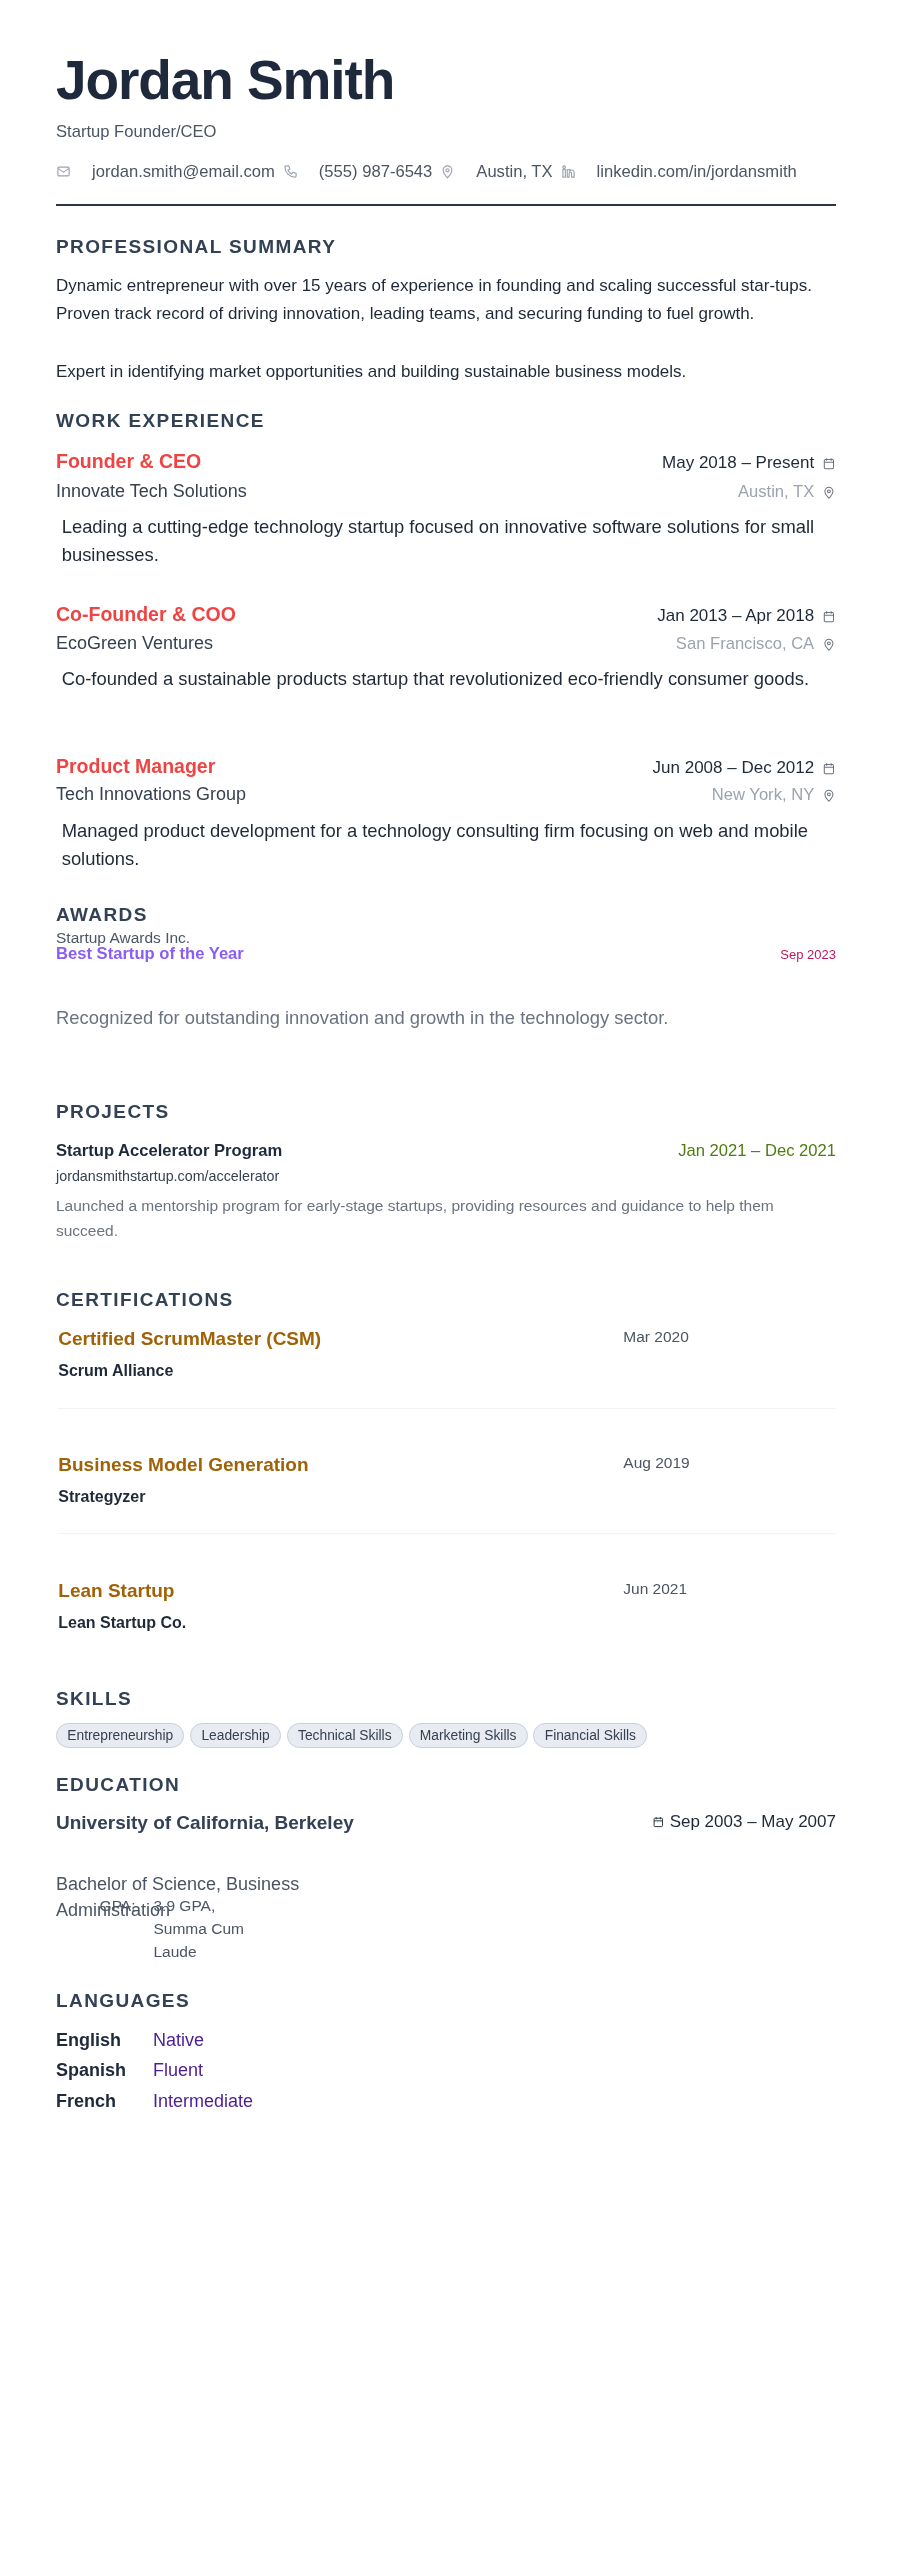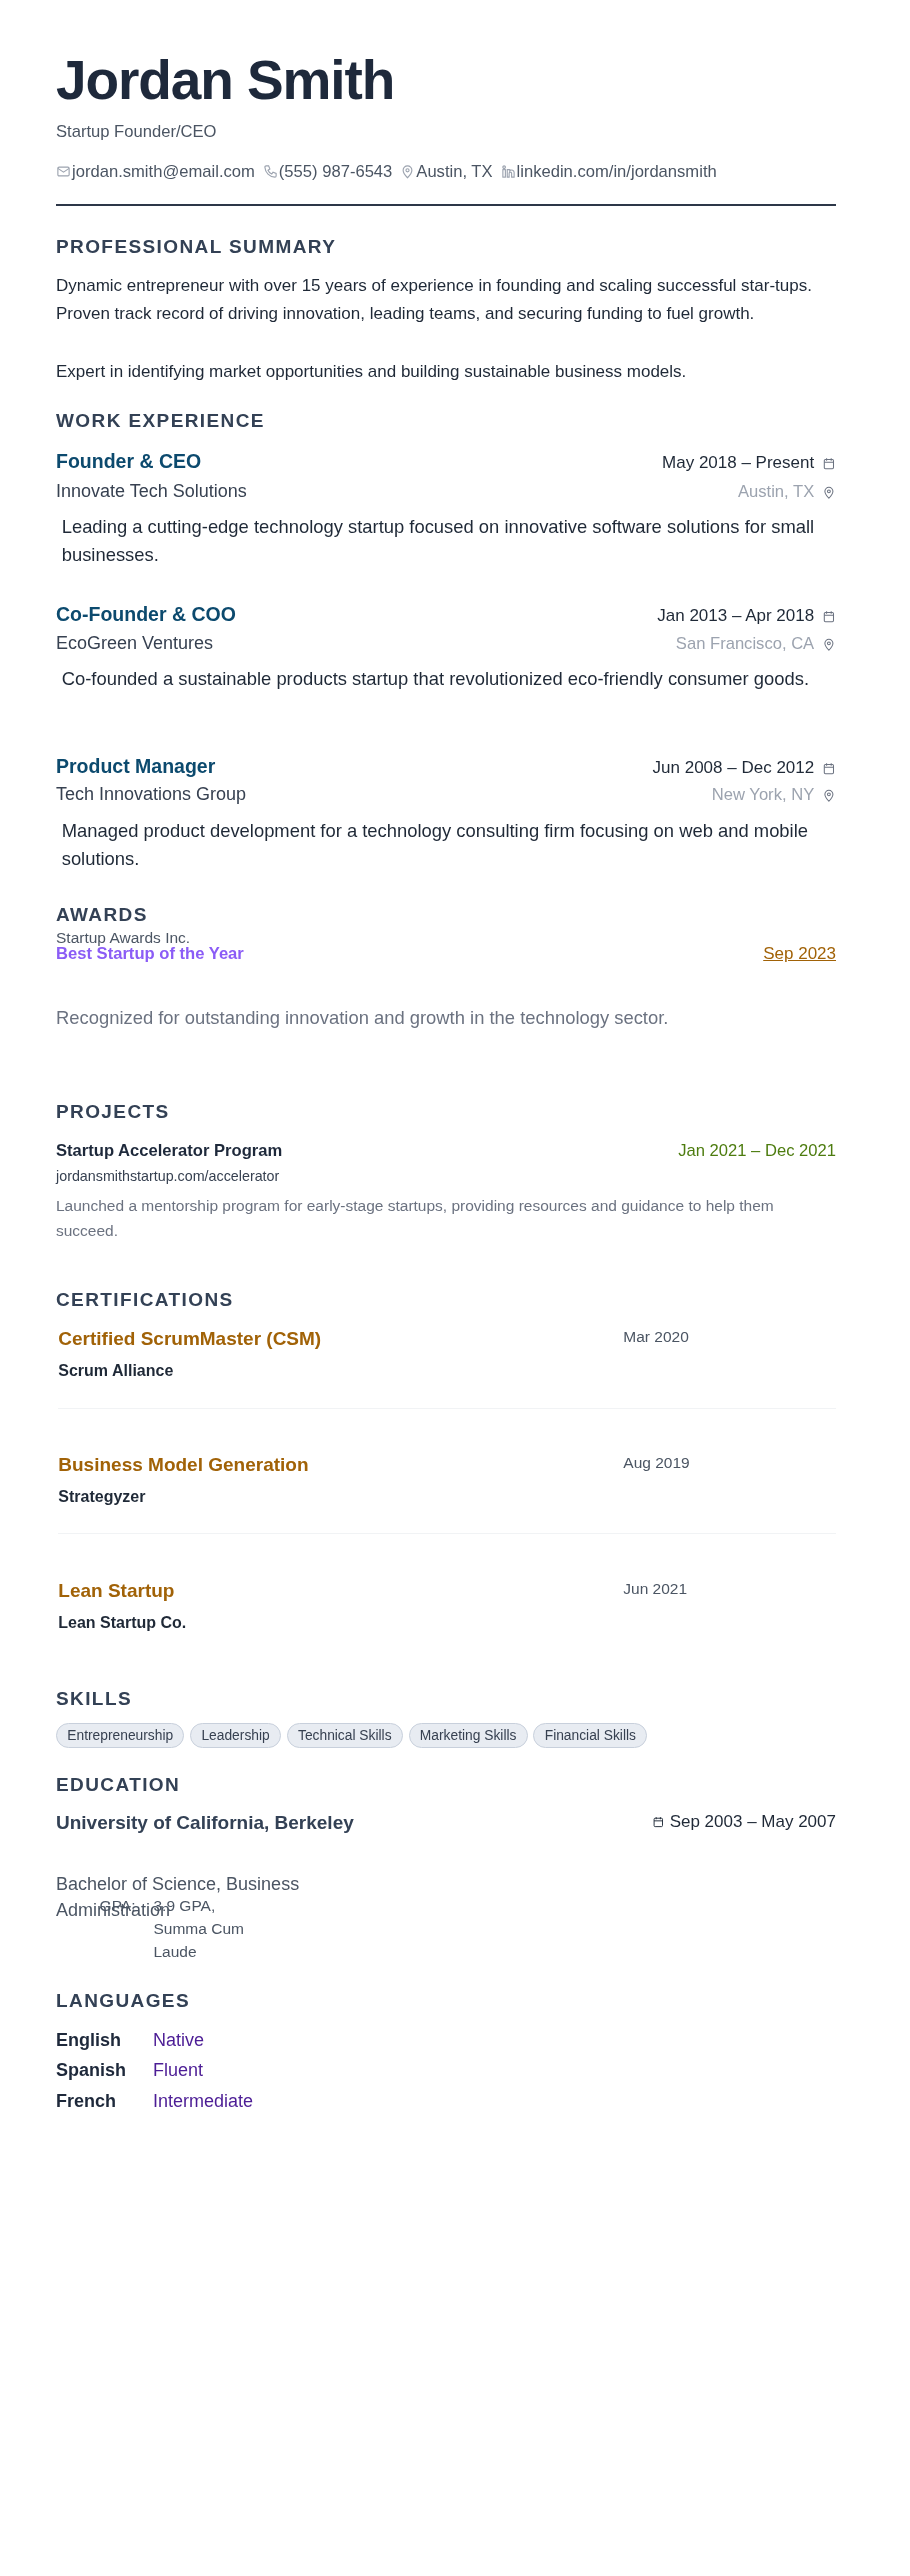--- a/index.html
+++ b/index.html
@@ -22,52 +22,52 @@
   .subtitle {
     position: absolute; left: 0; top: 122px;
     font-size: 16.6px; color: #4b5563; line-height: 1.2;
   }
   .contact {
     position: absolute; left: 0; top: 162px;
     display: flex; align-items: center; gap: 8px;
     font-size: 16.6px; color: #4b5563; line-height: 1.2;
     white-space: nowrap;
   }
-  .contact-item { display: flex; align-items: center; gap: 1px; }
+  .contact-item { display: flex; align-items: center; gap: 21px; }
   .contact svg { width: 15px; height: 15px; stroke: #9ca3af; fill: none; stroke-width: 1.8; }
   .divider {
     position: absolute; left: 0; top: 204px; width: 780px; height: 2.3px;
     background: #2d3748;
   }
 
   .section-title {
     position: absolute; left: 0;
     font-size: 19px; font-weight: 700; letter-spacing: 1.4px;
     color: #334155; text-transform: uppercase; line-height: 1.2;
   }
   .para {
     position: absolute; left: 0; width: 780px;
     font-size: 17px; line-height: 27.5px; color: #1f2937;
   }
   .row {
     position: absolute; left: 0; width: 780px;
     display: flex; justify-content: space-between; align-items: baseline;
   }
-  .job-title { font-size: 19.5px; font-weight: 700; color: #0c4a6e; }
+  .job-title { font-size: 19.5px; font-weight: 700; color: #ef4444; }
   .job-date { font-size: 17px; color: #1f2937; display: flex; align-items: center; gap: 8px; }
   .company { font-size: 18px; color: #374151; }
   .job-loc { font-size: 16.6px; color: #9ca3af; display: flex; align-items: center; gap: 8px; }
   .icon-sm svg { width: 13.8px; height: 15px; stroke: #6b7280; fill: none; stroke-width: 1.8; display: block; }
   .desc {
     position: absolute; left: 5.7px; width: 768px;
     font-size: 18.4px; line-height: 27.5px; color: #1f2937;
   }
 
   .award-title { font-size: 16.6px; font-weight: 700; color: #8b5cf6; }
-  .award-date { font-size: 17px; color: #a16207; text-decoration: underline; }
+  .award-date { font-size: 13px; color: #be185d; }
   .award-issuer { position: absolute; left: 0; font-size: 15.5px; color: #4b5563; }
   .award-desc { position: absolute; left: 0; font-size: 18.4px; color: #6b7280; }
 
   .proj-title { font-size: 16.6px; font-weight: 700; color: #1e293b; }
   .proj-date { font-size: 16.6px; color: #4d7c0f; }
   .proj-url { position: absolute; left: 0; font-size: 14.3px; color: #374151; }
   .proj-desc { position: absolute; left: 0; width: 780px; font-size: 15.5px; line-height: 25px; color: #6b7280; }
 
   .cert { position: absolute; left: 2.3px; width: 778px; }
   .cert-title { position: absolute; left: 0; top: 0; font-size: 19px; font-weight: 700; color: #a16207; }

